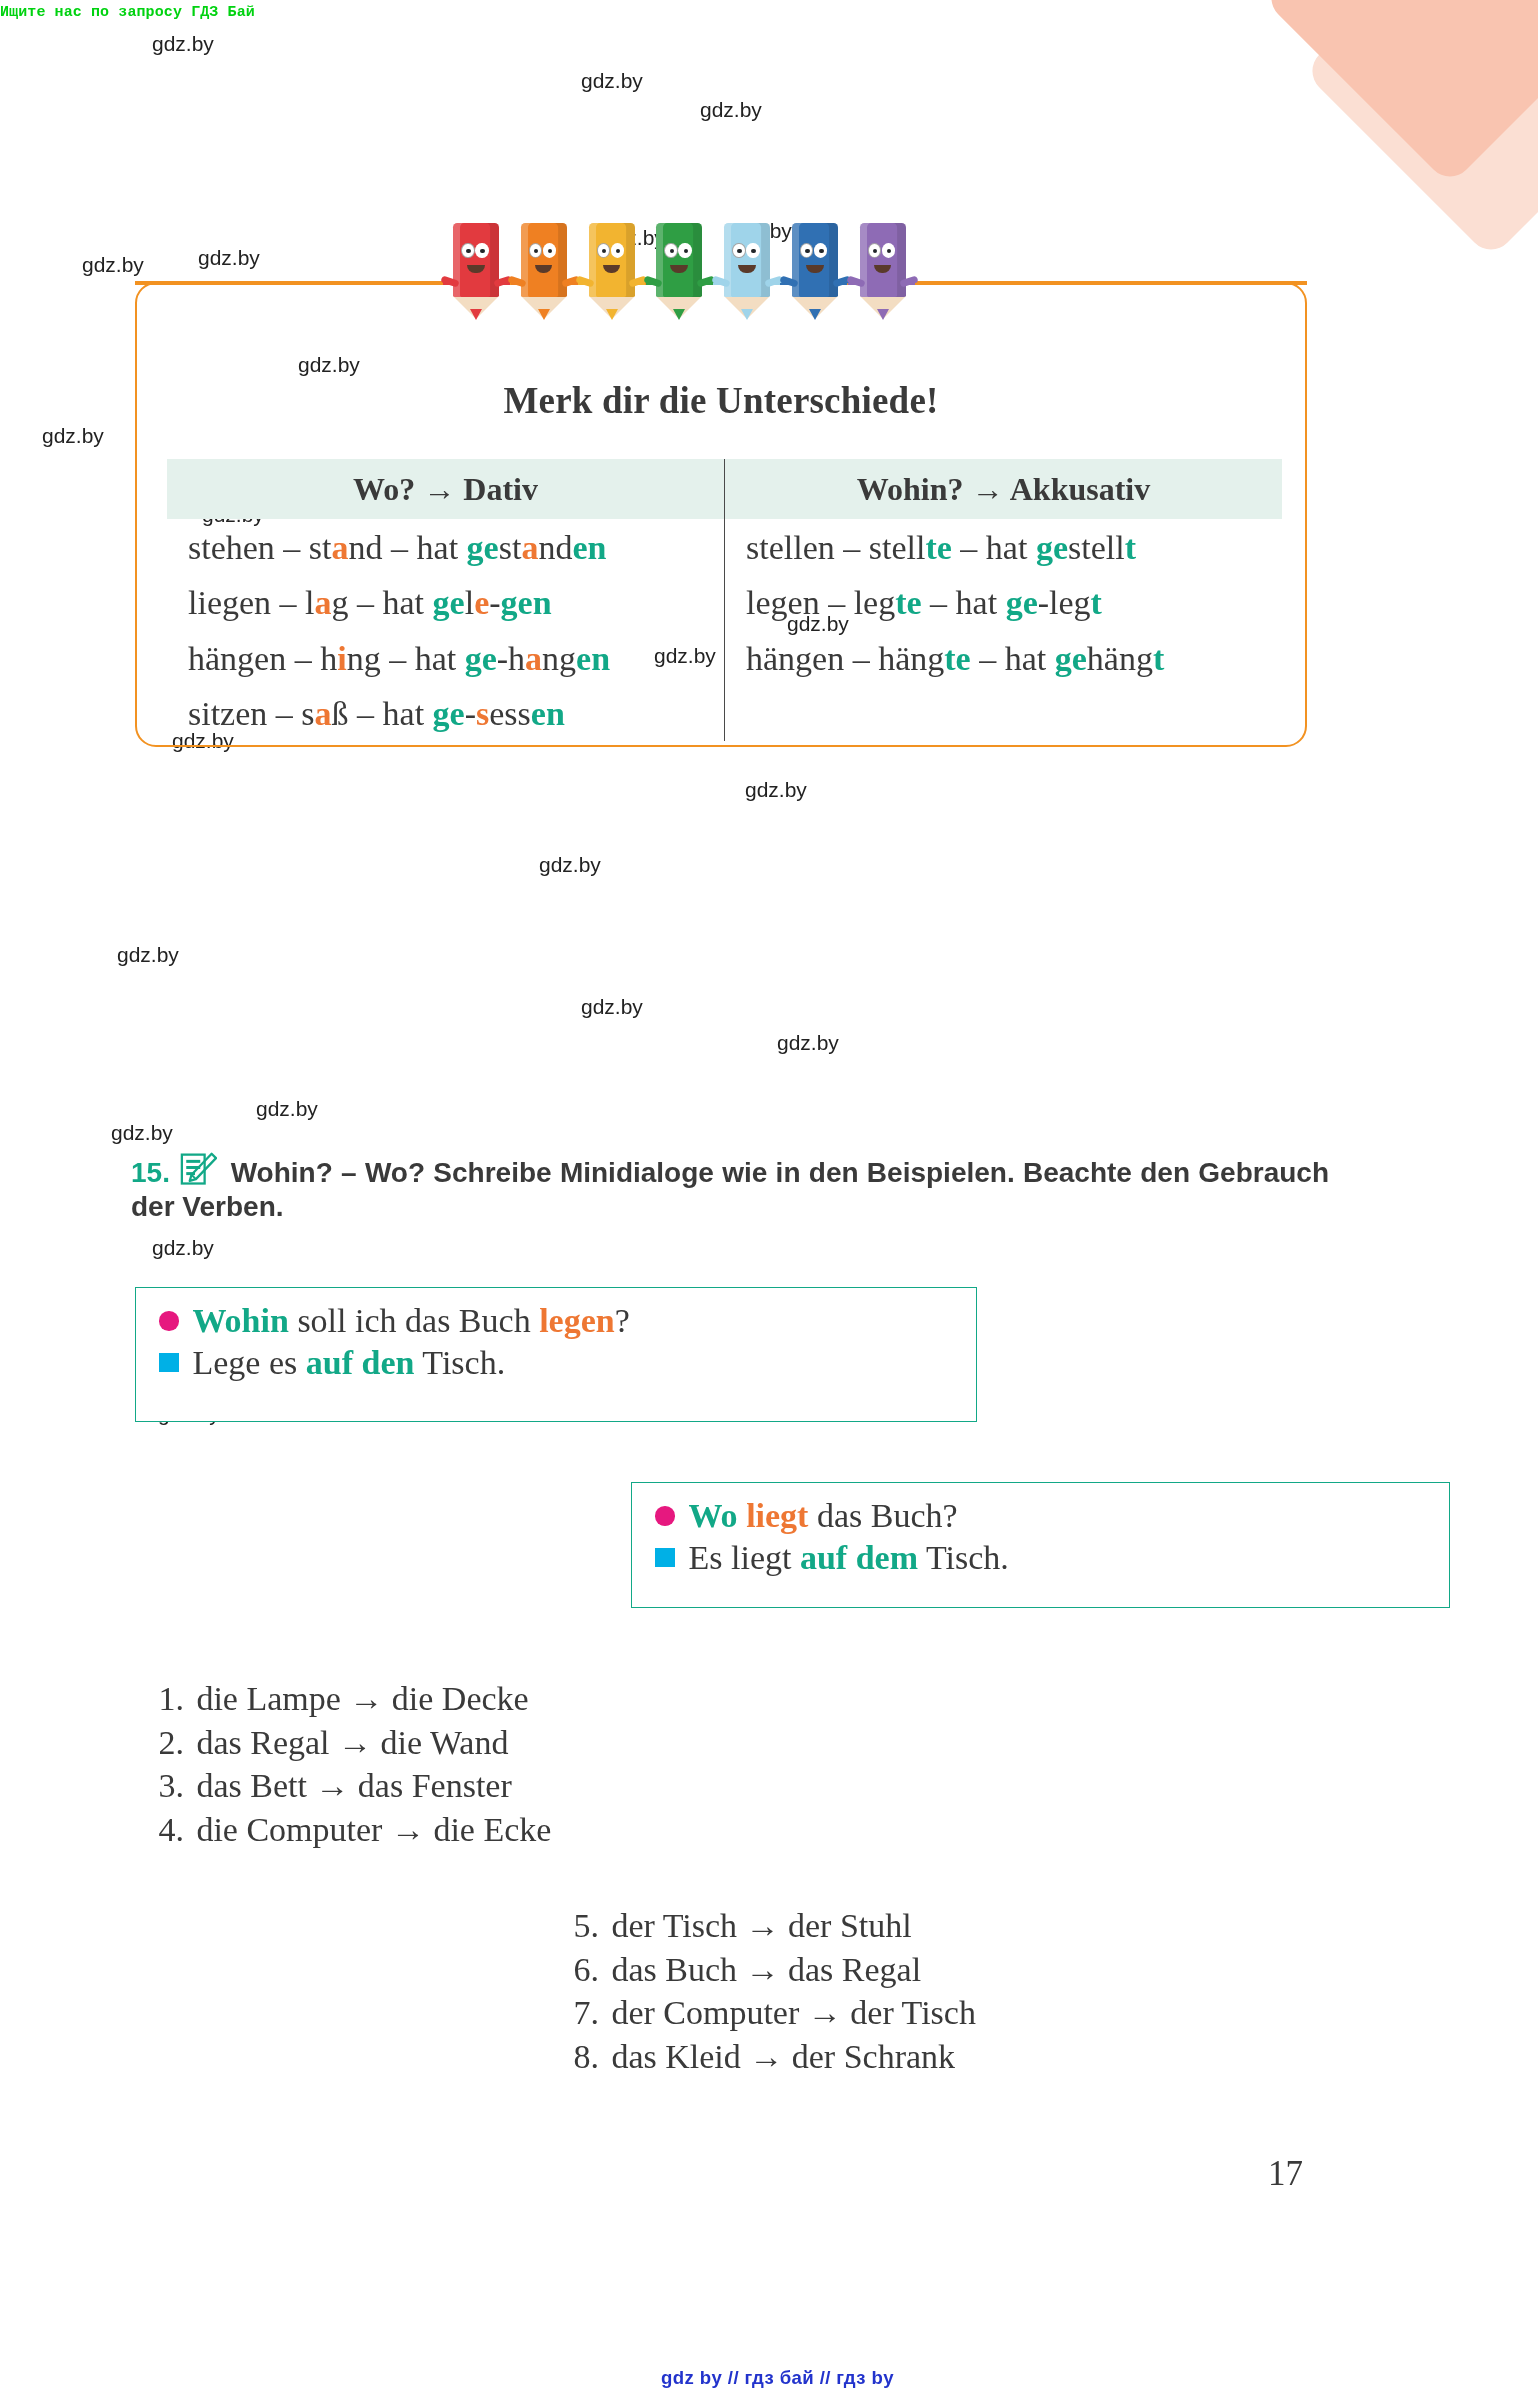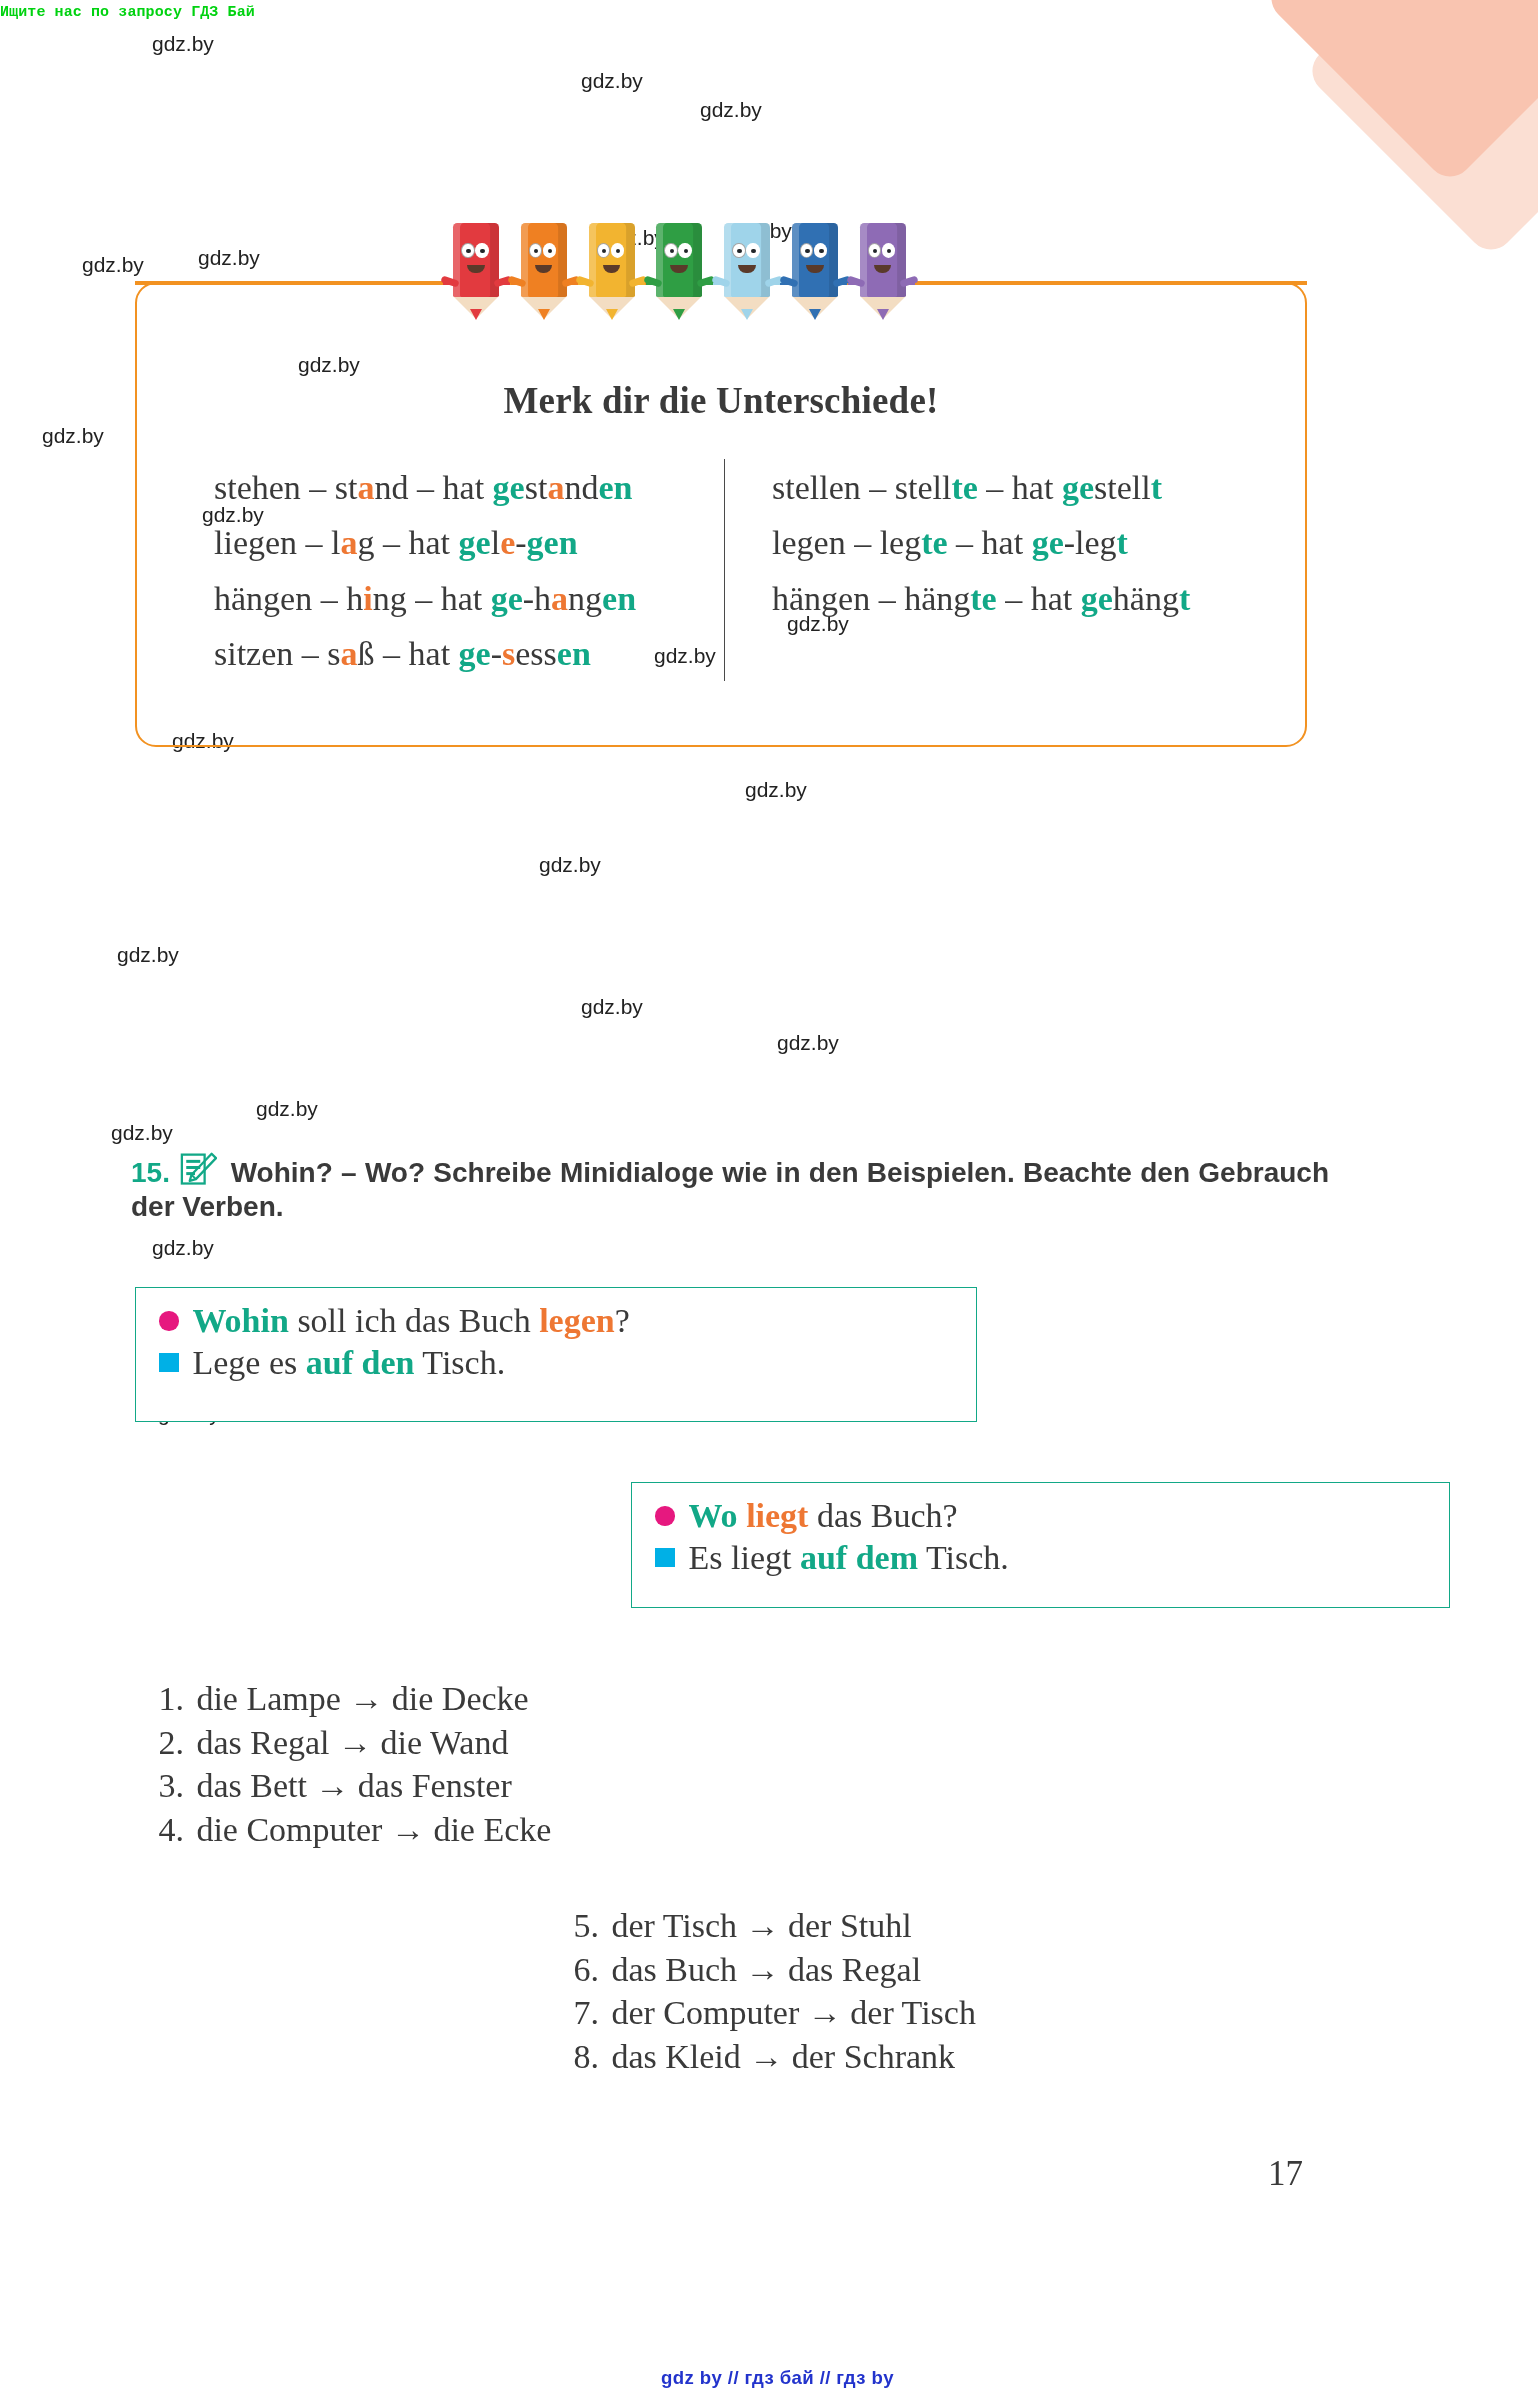--- a/index.html
+++ b/index.html
@@ -146,21 +146,20 @@
   .ghead>div:first-child{border-right:1.8px solid #4a4a4a;}
   .gbody{display:flex;}
   .gcol{flex:1;padding:10.6px 21px 8.9px 21px;box-sizing:border-box;}
   .gcol.left{border-right:1.8px solid #4a4a4a;}
   .gline{
     font-size:34px;line-height:1.06;
     margin-bottom:19.5px;
     text-align:justify;
     text-align-last:left;
     color:#3a3a3a;
-    margin-left:26px;
   }
   .gline:last-child{margin-bottom:0;}
   .tl{color:#12a887;font-weight:bold;}
   .og{color:#ee7733;font-weight:bold;}
 
   
   .task{
     position:absolute;left:131px;top:1152px;width:1198px;
     font-family:"Liberation Sans",sans-serif;
     font-weight:bold;font-size:28px;line-height:1.22;
@@ -321,20 +320,24 @@
         <div class="arm r" style="background: rgb(142, 107, 181);"></div>
       </div>
       <div class="tip"></div>
       <div class="lead" style="border-top-color: rgb(142, 107, 181);"></div>
     </div>
   </div>
 
 <div class="merk-title">Merk dir die Unterschiede!</div>
 
 <div class="gtable">
+  <div class="ghead">
+    <div>Wo? → Dativ</div>
+    <div>Wohin? → Akkusativ</div>
+  </div>
   <div class="gbody">
     <div class="gcol left" id="col-dativ">
         <div class="gline"><span>stehen – st</span><span class="og">a</span><span>nd – hat </span><span class="tl">ge</span><span>st</span><span class="og">a</span><span>nd</span><span class="tl">en</span></div>
         <div class="gline"><span>liegen – l</span><span class="og">a</span><span>g – hat </span><span class="tl">ge</span><span>l</span><span class="og">e</span><span>-</span><span class="tl">g</span><span class="tl">en</span></div>
         <div class="gline"><span>hängen – h</span><span class="og">i</span><span>ng – hat </span><span class="tl">ge</span><span>-h</span><span class="og">a</span><span>ng</span><span class="tl">en</span></div>
         <div class="gline"><span>sitzen – s</span><span class="og">a</span><span>ß – hat </span><span class="tl">ge</span><span>-</span><span class="og">s</span><span>ess</span><span class="tl">en</span></div>
       </div>
     <div class="gcol right" id="col-akk">
         <div class="gline"><span>stellen – stell</span><span class="tl">te</span><span> – hat </span><span class="tl">ge</span><span>stell</span><span class="tl">t</span></div>
         <div class="gline"><span>legen – leg</span><span class="tl">te</span><span> – hat </span><span class="tl">ge</span><span>-leg</span><span class="tl">t</span></div>

